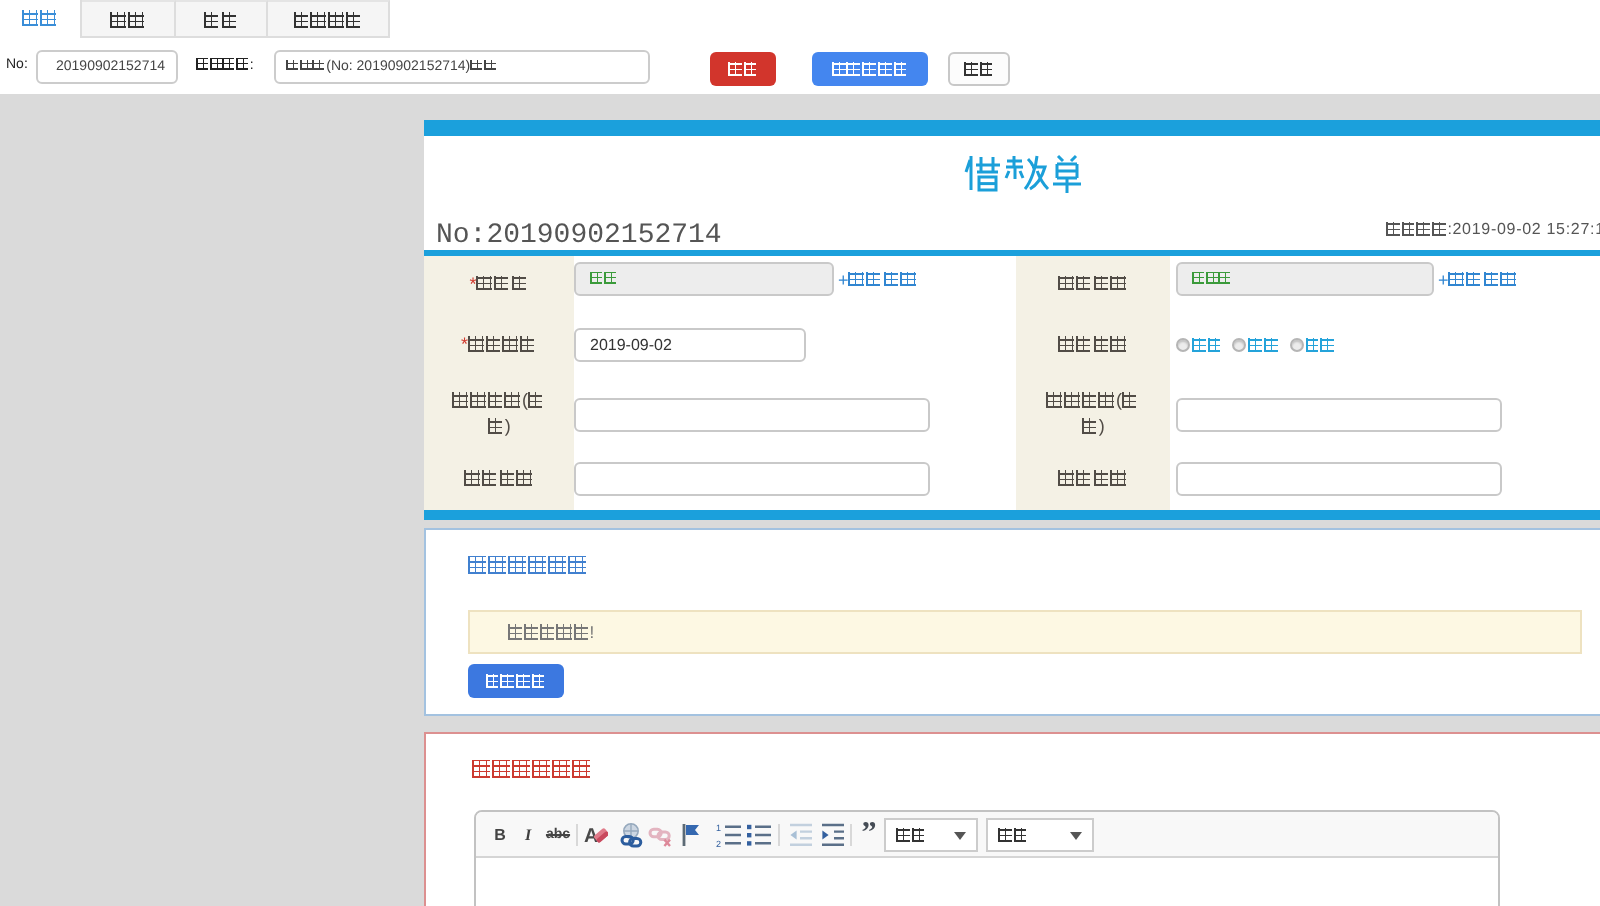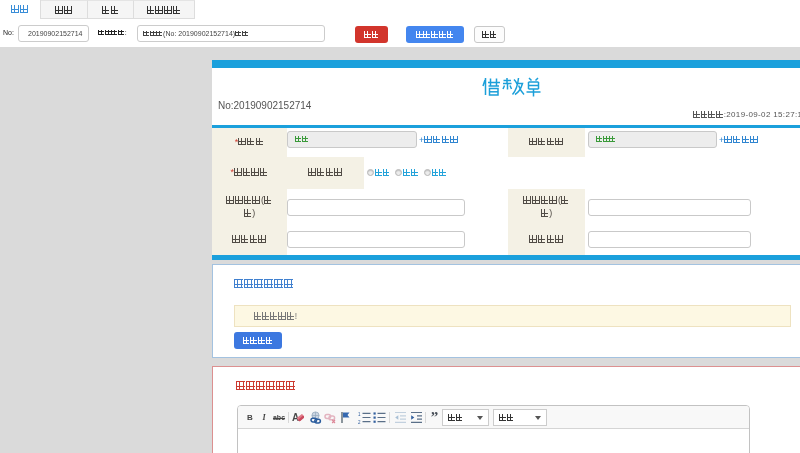--- a/index.html
+++ b/index.html
@@ -31,21 +31,21 @@
 .tbtn { top:26px; height:17px; border-radius:3px; color:#fff; font-size:8px; font-weight:bold;
   text-align:center; line-height:17px; }
 #btnsave { left:355px; width:33px; background:#d2352c; }
 #btnnext { left:406px; width:58px; background:#4486ef; }
 #btnback { left:474px; width:31px; background:#fcfcfc; border:1px solid #c8c8c8; color:#333; line-height:15px; }
 
 #panel { left:212px; top:60px; width:600px; height:200px; background:#fff; }
 .bluebar { left:0; width:600px; background:#1ba0dc; }
 #bar1 { top:0; height:8px; }
 #title { top:16px; left:269px; width:62px; height:21px; }
-#norow { top:40px; left:6px; font-size:10px; color:#555; }
+#norow { top:50px; left:6px; font-size:14px; color:#555;font-family:Liberation Mono, monospace; }
 #daterow { top:50px; left:481px; font-size:8px; color:#555; white-space:nowrap; letter-spacing:.35px; }
 #bar2 { top:64.5px; height:3px; }
 #bar3 { top:194.5px; height:5.5px; }
 #formtbl { left:0; top:67.5px; width:600px; height:127px; display:flex; flex-direction:column; }
 .frow { display:flex; width:600px; }
 .lcell { background:#f4f1e5; display:flex; align-items:center; justify-content:center; align-self:stretch;
   font-size:9px; color:#514c46; text-align:center; line-height:13px; }
 .lc1 { width:75px; }
 .lc2 { width:77px; }
 .cc1 { width:221px; display:flex; align-items:center; }
@@ -130,20 +130,23 @@
             <i class="g"></i>
             <i class="g"></i>
           </div>
           <span class="flink" style="margin-top:7px;">+<i class="g"></i><i class="g"></i><i class="g"></i><i class="g"></i></span>
         </div>
     </div>
     <div class="frow" style="height:32.5px;">
       <div class="lcell lc1">
           <span><span class="red">*</span><i class="g"></i><i class="g"></i><i class="g"></i><i class="g"></i></span>
         </div>
+      <div class="cc1">
+          <div class="finput" style="width:116px;height:17px;font-size:8px;color:#333;">2019-09-02</div>
+        </div>
       <div class="lcell lc2">
           <span><i class="g"></i><i class="g"></i><i class="g"></i><i class="g"></i></span>
         </div>
       <div class="cc2" style="padding-left:3px;">
           <span class="radio"></span>
           <span class="rlbl"><i class="g"></i><i class="g"></i></span>
           <span class="radio"></span>
           <span class="rlbl"><i class="g"></i><i class="g"></i></span>
           <span class="radio"></span>
           <span class="rlbl"><i class="g"></i><i class="g"></i></span>

